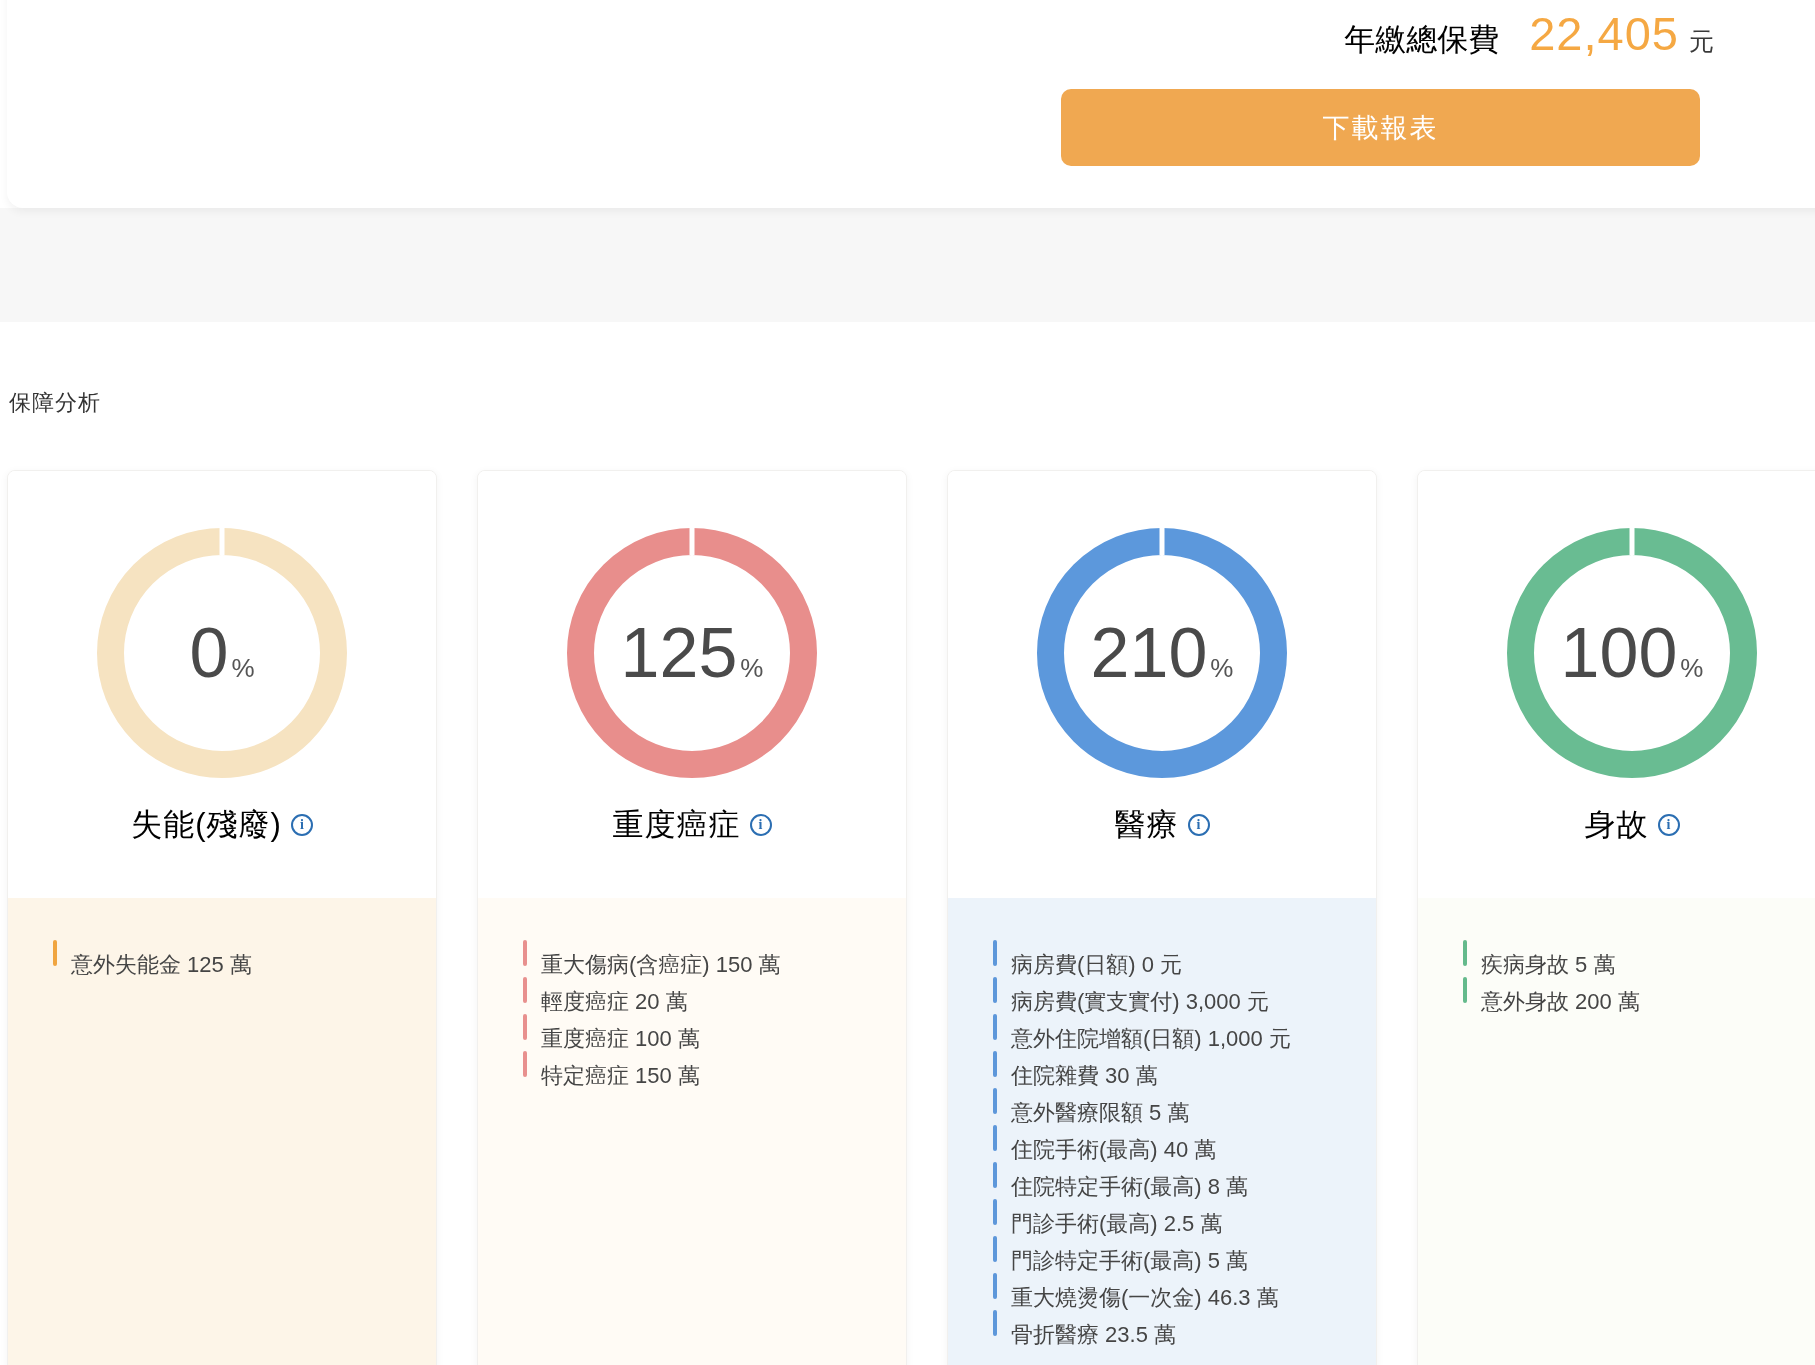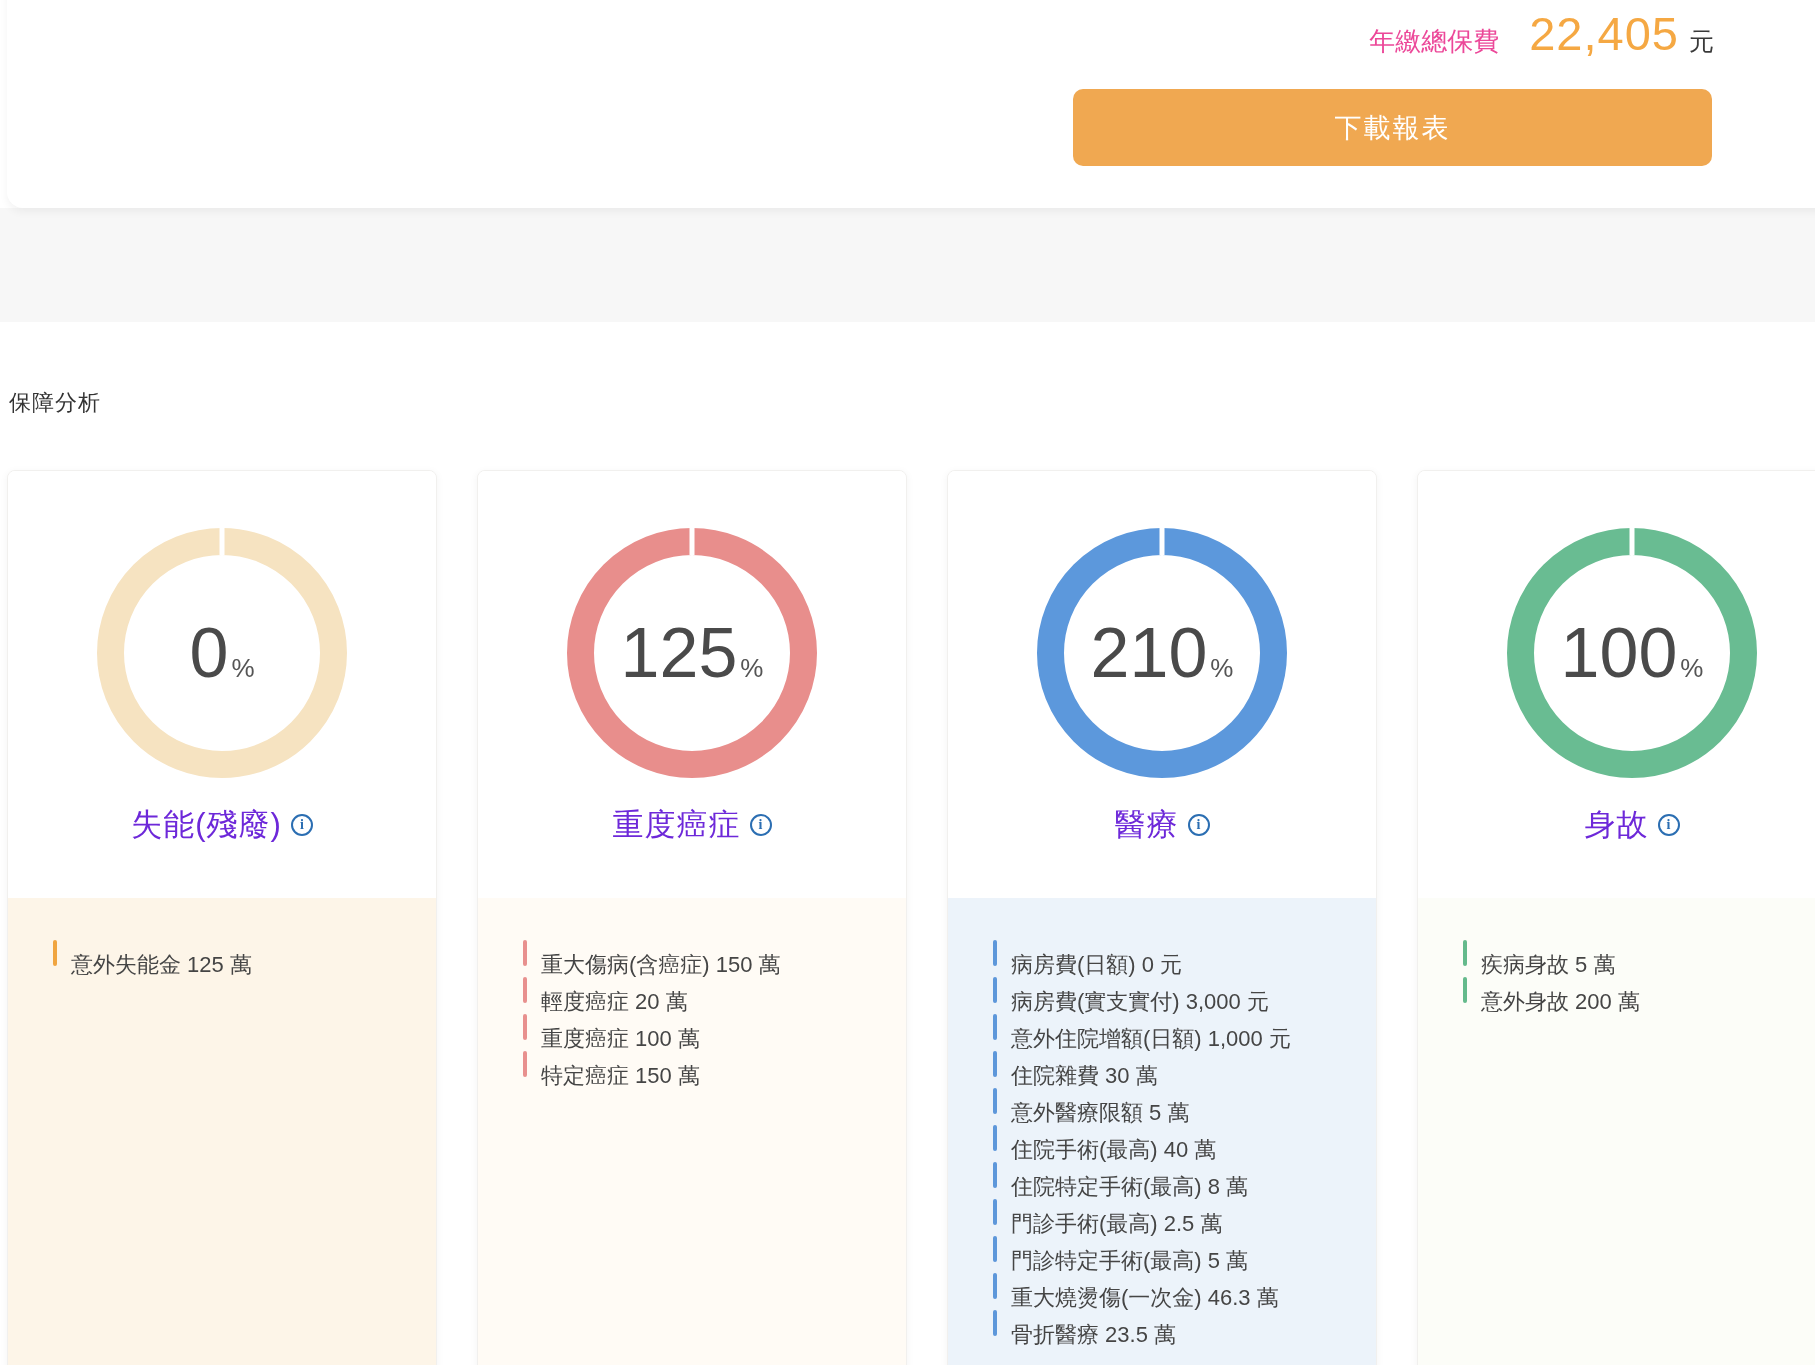--- a/index.html
+++ b/index.html
@@ -21,26 +21,26 @@
     border-radius: 0 0 16px 16px;
     box-shadow: 0 4px 8px rgba(0,0,0,0.05);
     z-index: 2;
   }
   .premium-row {
     position: absolute;
     top: 20px; right: 134px;
     display: flex; align-items: baseline;
     white-space: nowrap;
   }
-  .premium-label { font-size: 26px; color: #ec4899; }
+  .premium-label { font-size: 31px; color: #000000; }
   .premium-value { font-size: 47px; color: #f5a843; margin: 0 10px 0 30px; letter-spacing: 1px; }
   .premium-unit { font-size: 25px; color: #3a3a3a; }
   .download-btn {
     position: absolute;
-    top: 103px; right: 136px;
+    top: 103px; right: 148px;
     width: 639px; height: 77px;
     background: #f0a851;
     border: none; border-radius: 10px;
     color: #ffffff; font-size: 27px; letter-spacing: 2px;
     font-family: inherit;
     cursor: pointer;
     display: flex; align-items: center; justify-content: center;
   }
 
   
@@ -107,21 +107,21 @@
   }
   .pct-wrap { display: flex; align-items: baseline; }
   .pct-num { font-size: 70px; color: #4a4a4a; font-weight: 500; }
   .pct-sym { font-size: 26px; color: #555555; margin-left: 3px; }
 
   
   .card-title-row {
     margin-top: 26px;
     display: flex; align-items: center; justify-content: center;
   }
-  .card-title { font-size: 31px; color: #6d28d9; font-weight: 500; letter-spacing: 1px; }
+  .card-title { font-size: 31px; color: #000000; font-weight: 500; letter-spacing: 1px; }
   .info-icon {
     margin-left: 9px;
     width: 22px; height: 22px;
     border: 2px solid #2b6eb2;
     border-radius: 50%;
     color: #2b6eb2;
     font-size: 14px; font-weight: bold;
     font-family: "Liberation Serif", "DejaVu Serif", serif;
     display: inline-flex; align-items: center; justify-content: center;
     cursor: pointer;

